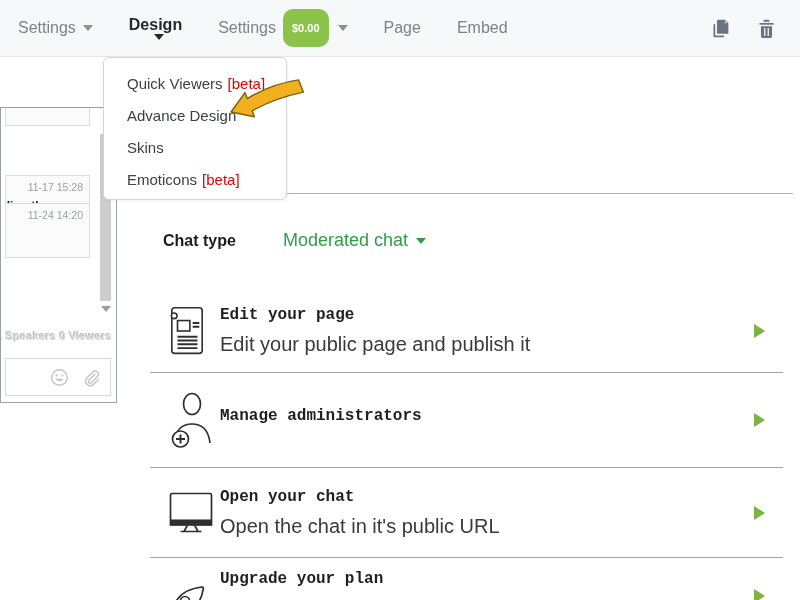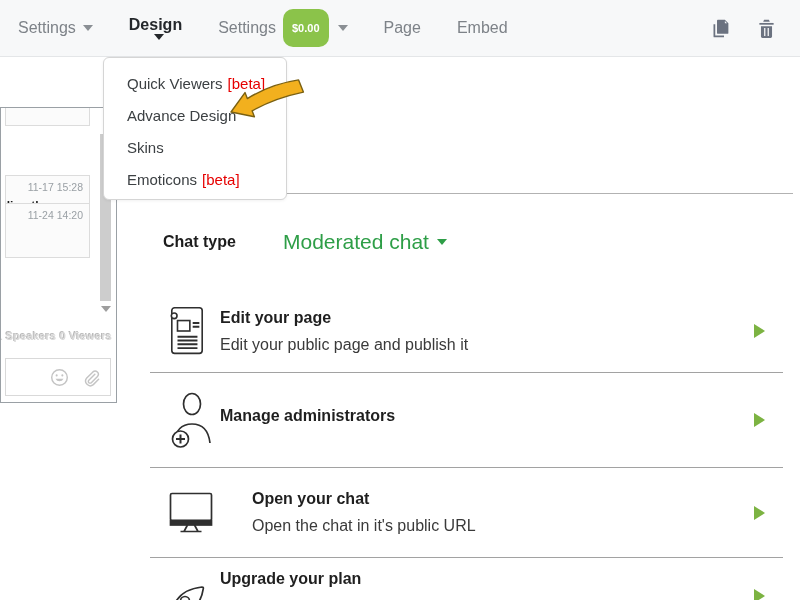--- a/index.html
+++ b/index.html
@@ -50,34 +50,34 @@
              color:#3c4043; cursor:pointer; white-space:nowrap; }
   .beta { color:#e60000; margin-left:5px;text-align:center; }
   .beta:empty { margin-left:0; }
   .yellow-arrow { position:absolute; left:227px; top:78px; z-index:6; }
 
   
   .top-divider { position:absolute; left:119px; top:193px; width:674px; height:1px;
                  background:#b2b2b2; z-index:1; }
   .chat-type-row { position:absolute; left:163px; top:230px; display:flex; align-items:center; }
   .chat-type-label { font-size:16px; font-weight:bold; color:#1d1d1d; width:120px; }
-  .chat-type-value { font-size:21px; color:#2e9e47; cursor:pointer; display:flex; align-items:center; }
+  .chat-type-value { font-size:18px; color:#2e9e47; cursor:pointer; display:flex; align-items:center; }
   .chat-type-value .caret { border-top-color:#2e9e47; margin-left:8px; }
 
   
   .rows { position:absolute; left:150px; top:290px; width:633px; }
   .action-row { position:relative; display:flex; align-items:center; cursor:pointer; }
   .action-row + .action-row { border-top:1px solid #a2a2a2; }
   .row-icon { width:70px; flex:0 0 70px; display:flex; align-items:center; padding-left:18px; }
-  .row-text .title { font-size:16px; font-weight:bold; color:#1f1f1f; margin-bottom:9px; }
-  .row-text .desc  { font-size:16px; color:#3a3a3a; }
+  .row-text .title { font-size:16px; font-weight:bold; color:#1f1f1f; margin-bottom:9px;font-family:Liberation Mono, monospace; }
+  .row-text .desc  { font-size:20px; color:#3a3a3a; }
   .row-arrow { position:absolute; right:18px; top:50%; margin-top:-7px; width:0; height:0;
                border-top:7px solid transparent; border-bottom:7px solid transparent;
                border-left:11px solid #7cb342; }
-  .r1 { height:82px; } .r2 { height:95px; } .r3 { height:90px;gap:32px; } .r4 { height:60px; padding-top:12px; align-items:flex-start; }
+  .r1 { height:82px; } .r2 { height:95px; } .r3 { height:90px; } .r4 { height:60px; padding-top:12px; align-items:flex-start; }
   .r4 .row-arrow { top:38px; }
 </style>
 </head>
 <body>
 
 <div id="stage">
 
   <div class="nav">
     <div class="nav-item">
       <span>Settings</span>

